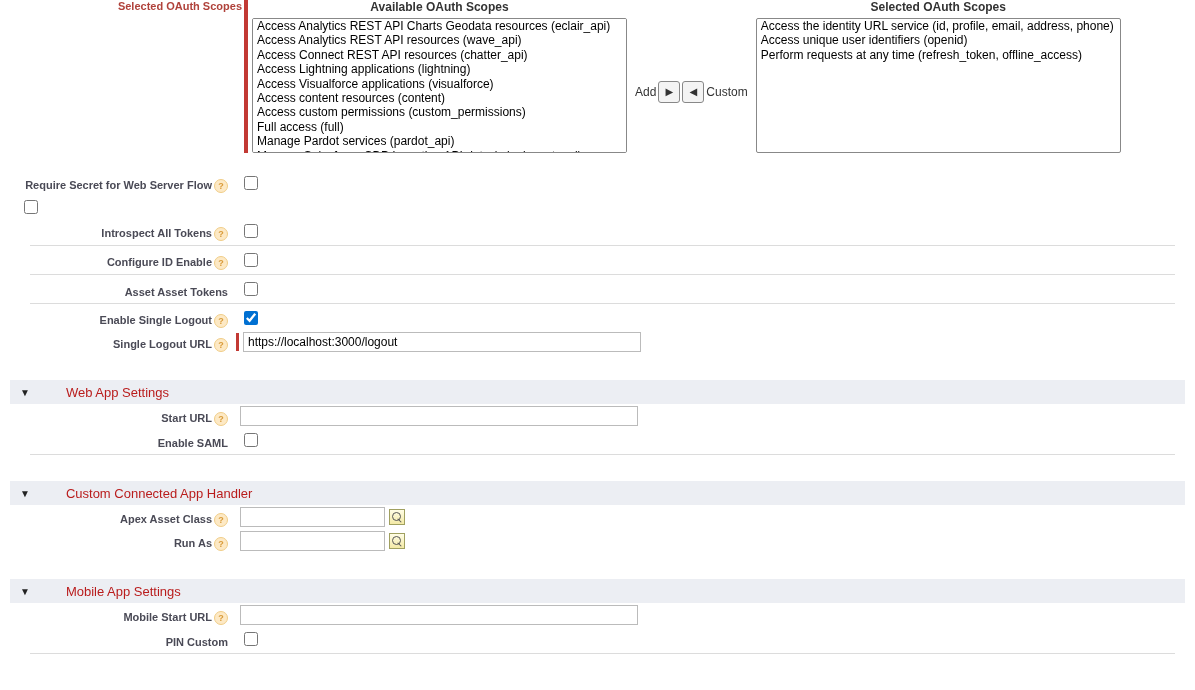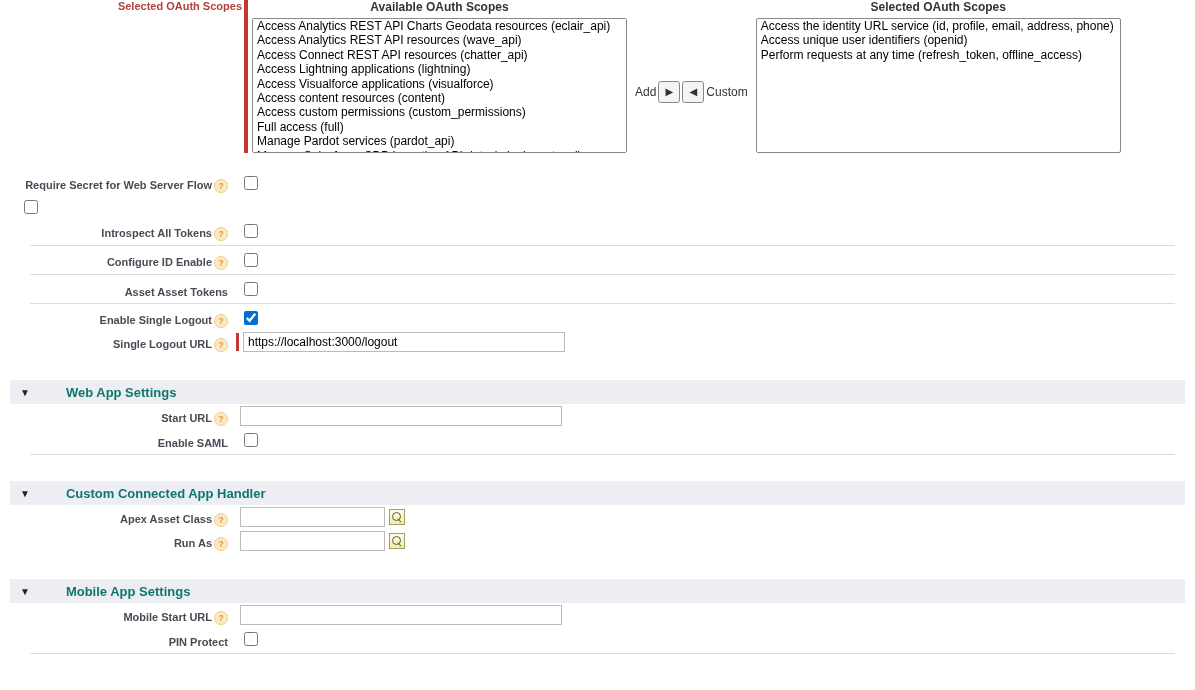--- a/index.html
+++ b/index.html
@@ -126,21 +126,21 @@
   }
   .ctrl-col input[type=checkbox] {
     width: 14px; height: 14px;
   }
   .ctrl-col input[type=text] {
     border: 1px solid #bbb;
     height: 20px;
     padding: 1px 4px;
     font-size: 12px;
   }
-  .w-url { width: 322px; }
+  .w-url { width: 398px; }
   .w-short { width: 145px; }
 
   hr.sep {
     border: none;
     border-top: 1px solid #dcdcdc;
     margin: 2px 10px 2px 20px;
   }
 
   .req-mark {
     display:inline-block;
@@ -160,23 +160,23 @@
     height: 24px;
     margin-top: 26px;
     padding-left: 10px;
   }
   .section-head .tri {
     font-size: 10px;
     margin-right: 36px;
     color: #222;
   }
   .section-head .title {
-    font-weight: bold;
+    font-weight: normal;
     font-size: 13px;
-    color: #0f766e;
+    color: #b91c1c;
   }
 
   .lookup-icon {
     display:inline-block;
     width:16px; height:16px;
     border:1px solid #a0a060;
     background: linear-gradient(#fffde6,#f3e9a6);
     position:relative;
     margin-left:4px;
     cursor:pointer;
@@ -327,18 +327,18 @@
   <span class="tri">▼</span>
   <span class="title">Mobile App Settings</span>
 </div>
 <div class="form-row">
   <div class="lbl-col"><span>Mobile Start URL</span><span class="help-icon">?</span></div>
   <div class="ctrl-col">
       <input type="text" class="w-url" style="">
     </div>
 </div>
 <div class="form-row">
-  <div class="lbl-col"><span>PIN Protect</span></div>
+  <div class="lbl-col"><span>PIN Custom</span></div>
   <div class="ctrl-col">
       <input type="checkbox" style="">
     </div>
 </div>
 <hr class="sep">
 
 </body></html>

